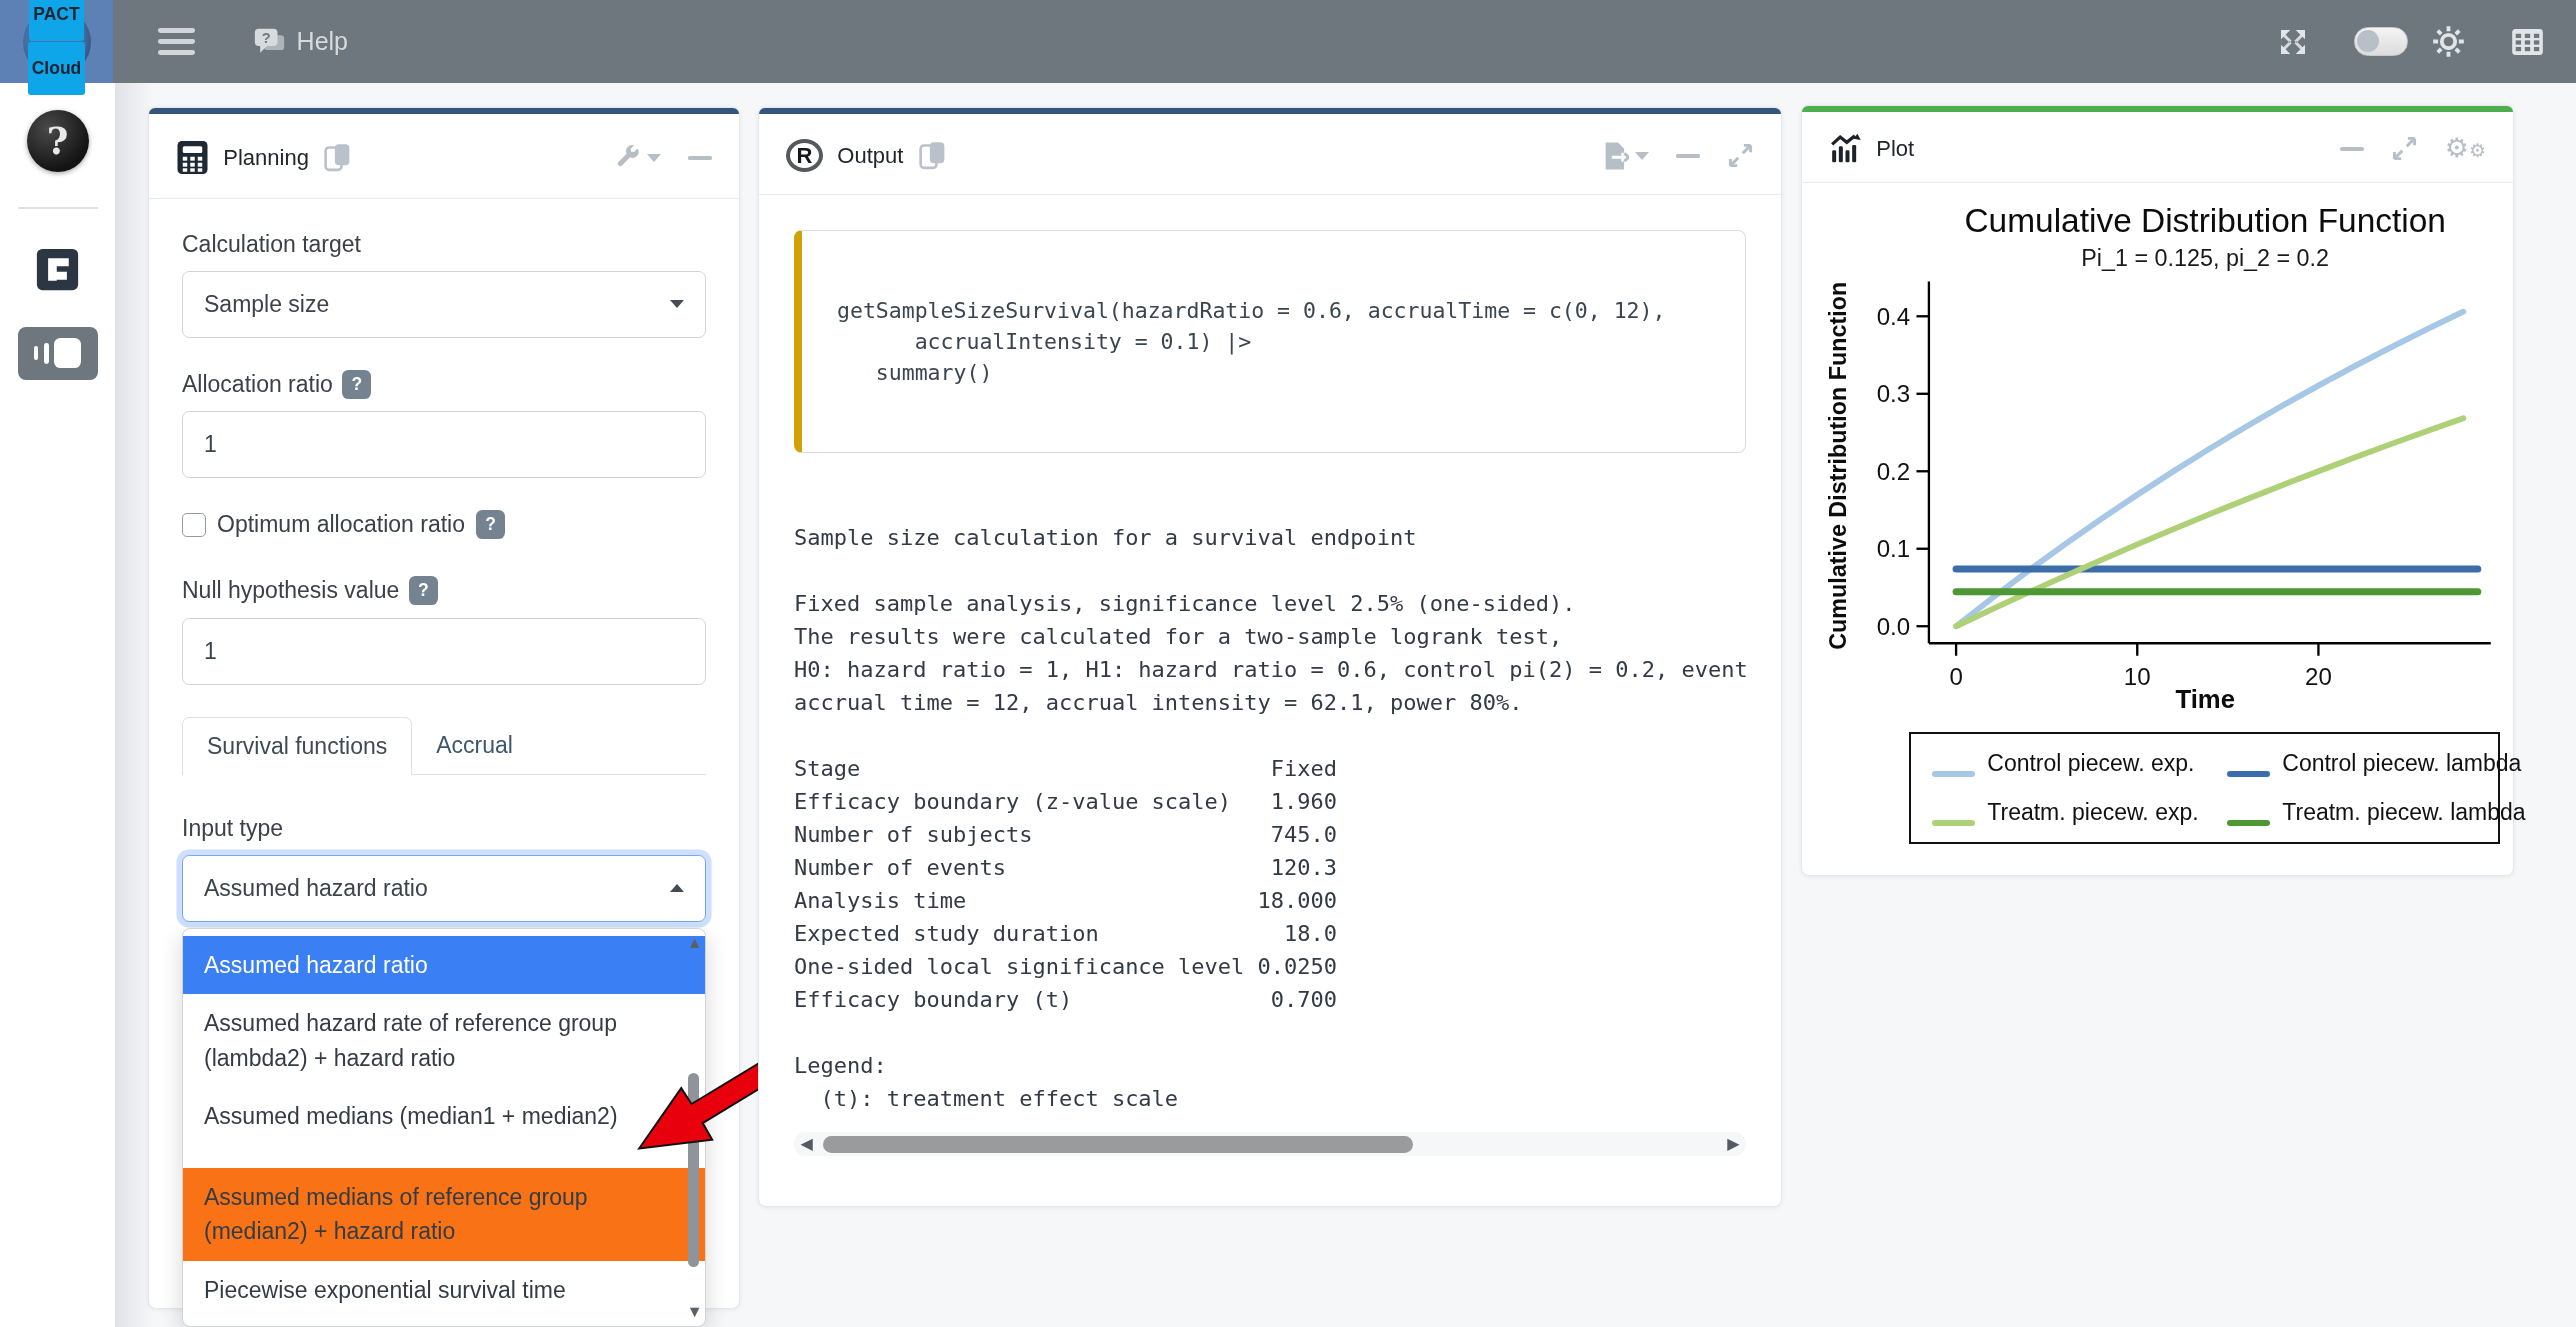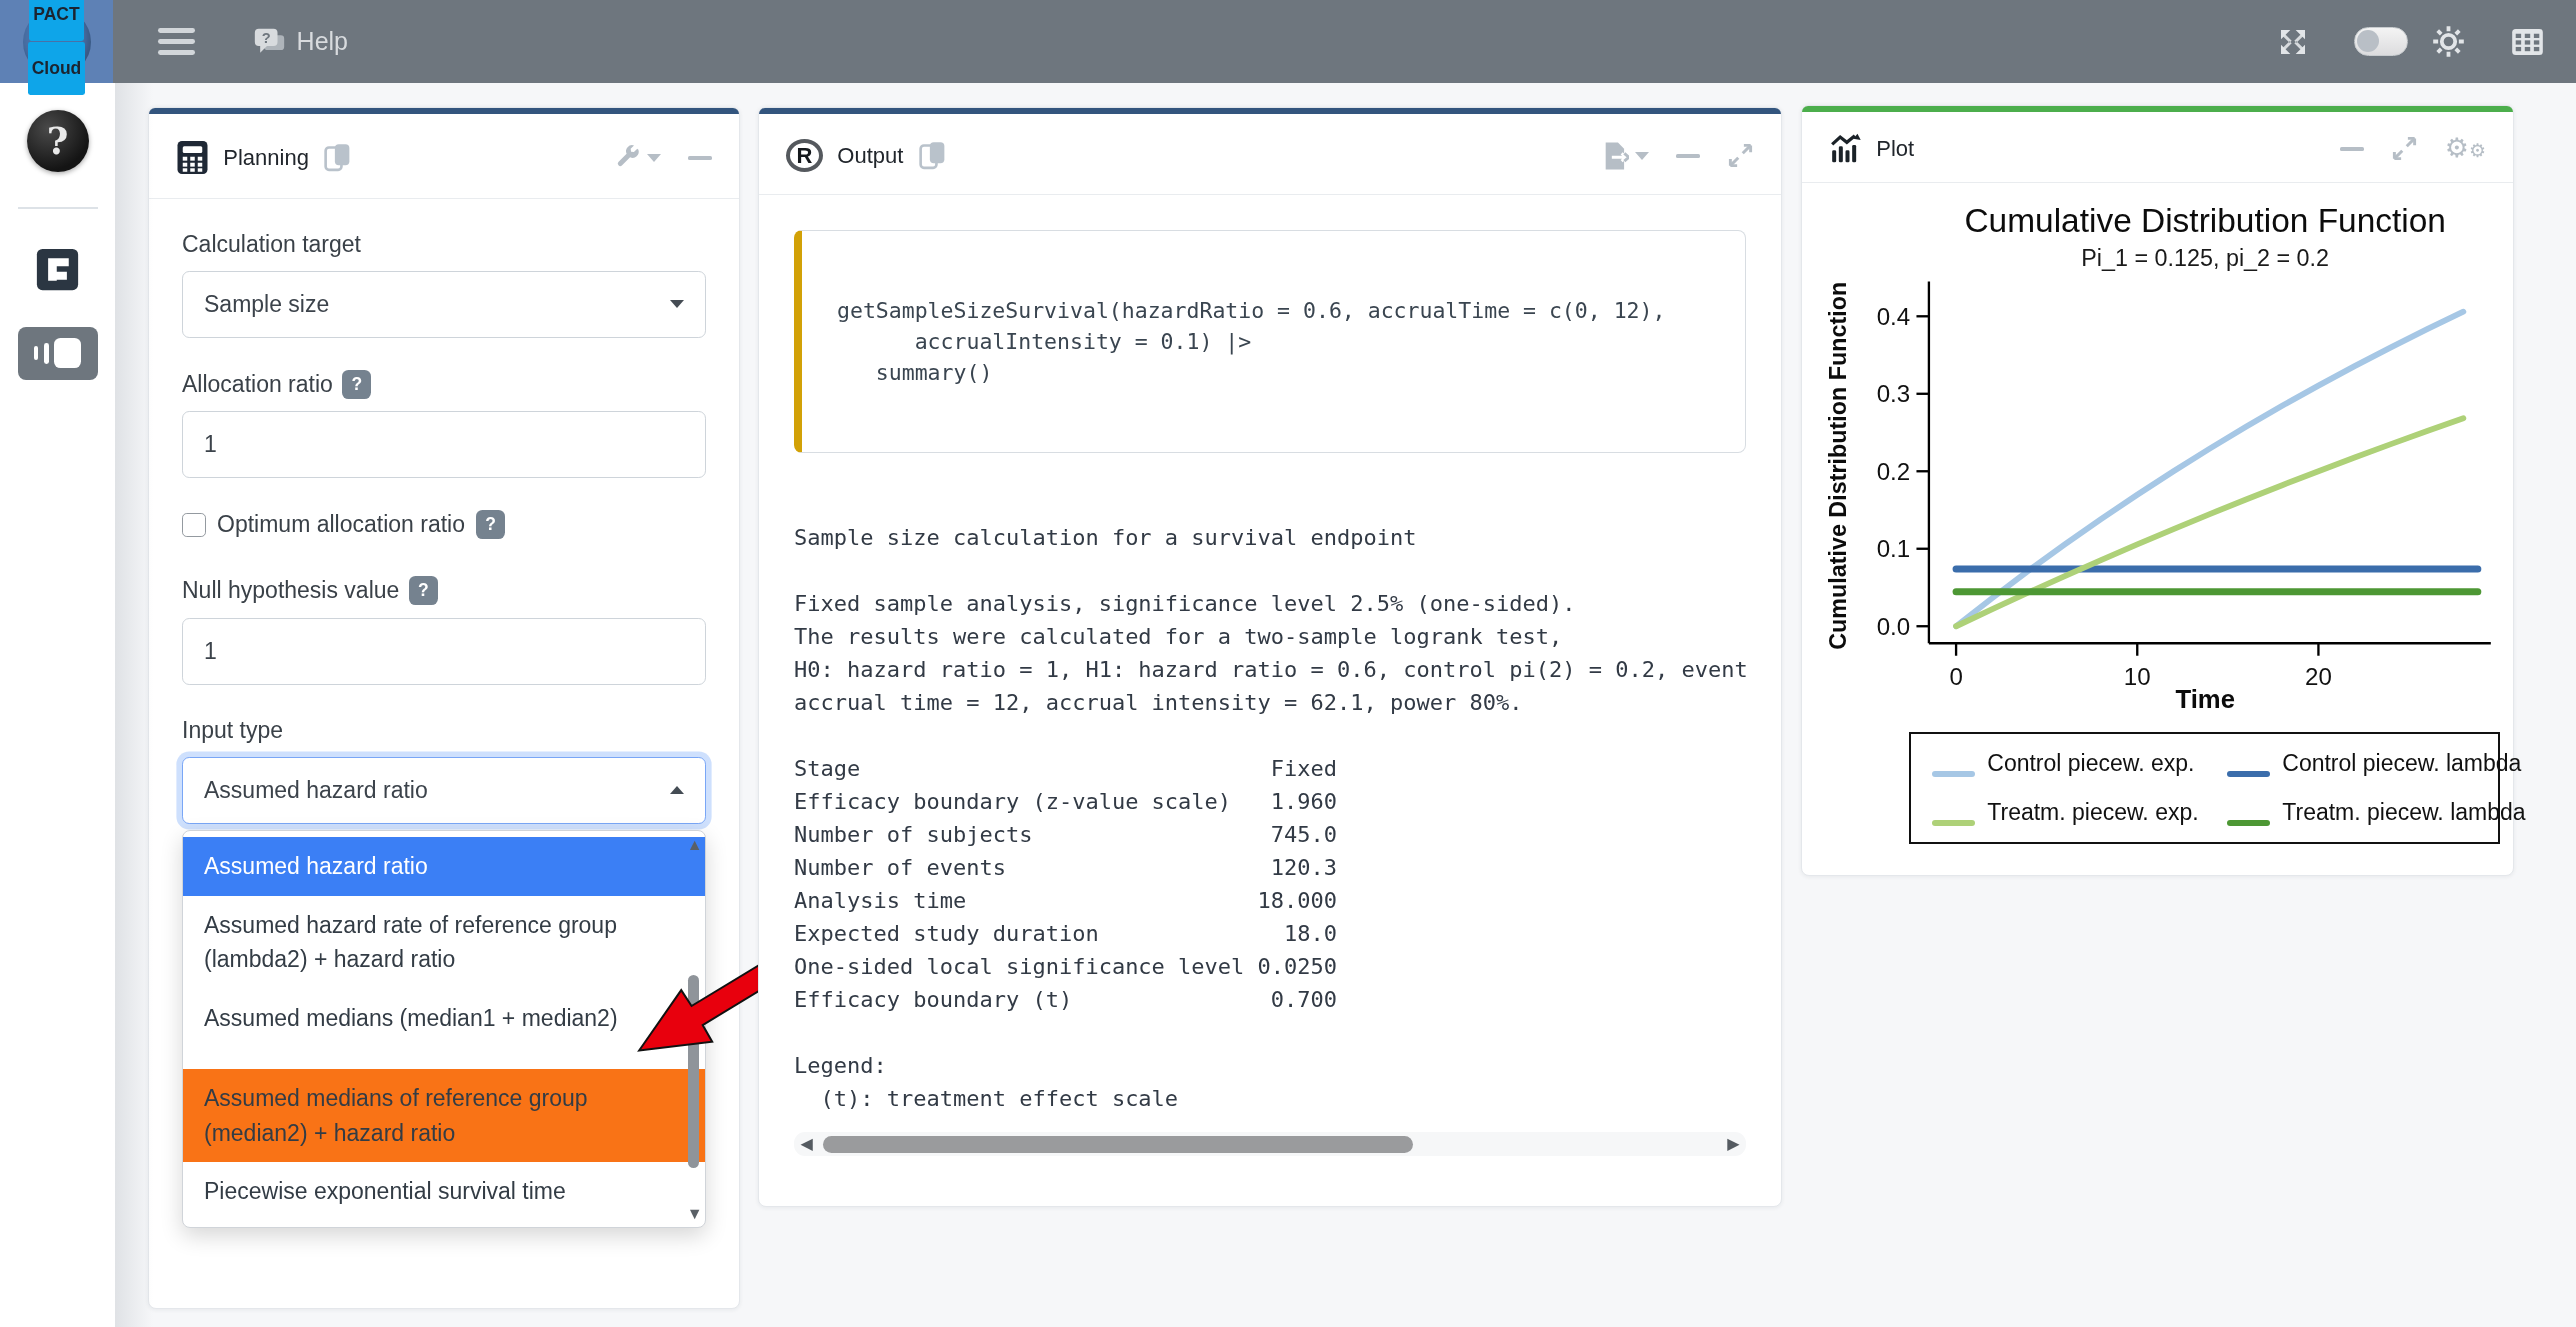--- a/index.html
+++ b/index.html
@@ -267,20 +267,24 @@
     </div>
 
     <div class="grp">
       <div class="f-label">
         <span>Null hypothesis value</span>
         <span class="q-badge">?</span>
       </div>
       <input class="text-input" value="1" style="">
     </div>
 
+    <div class="tabs">
+      <span class="tab active">Survival functions</span>
+      <span class="tab inactive">Accrual</span>
+    </div>
 
     <div class="grp select-wrap">
       <div class="f-label">Input type</div>
       <div class="select focused">
         <span>Assumed hazard ratio</span>
         <span class="caret-up"></span>
       </div>
 
       <div class="menu">
         <div>

